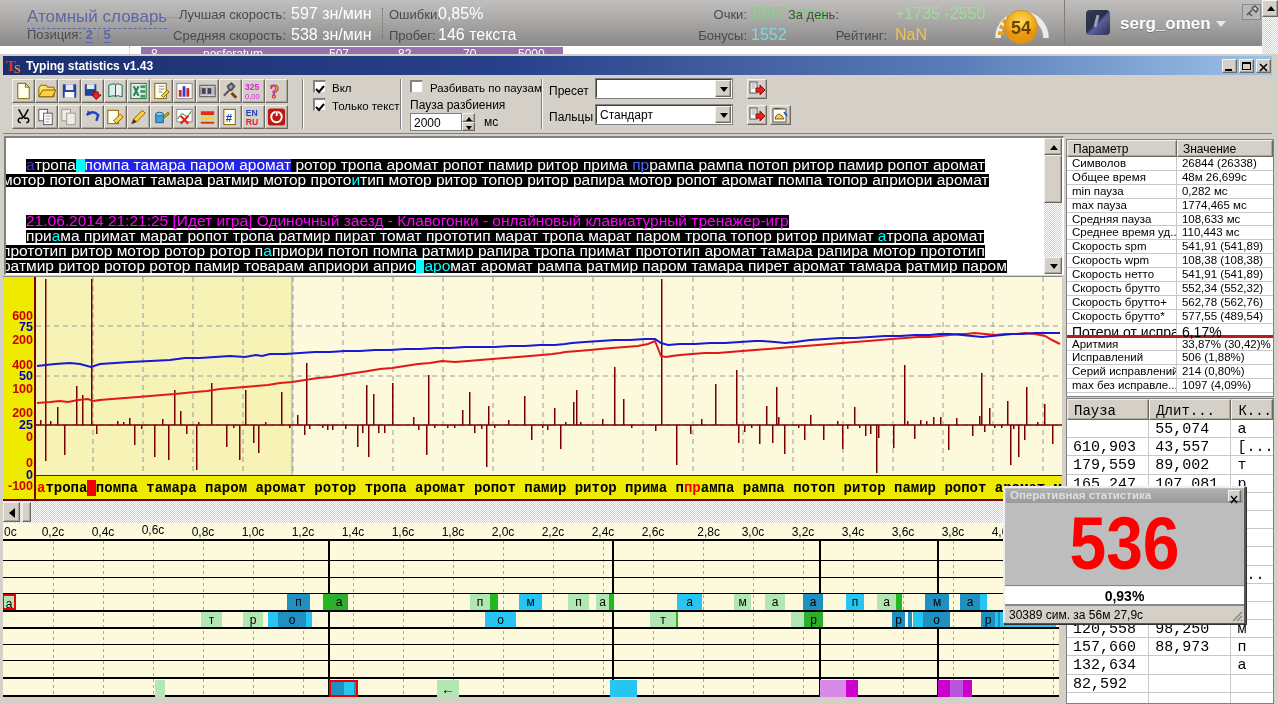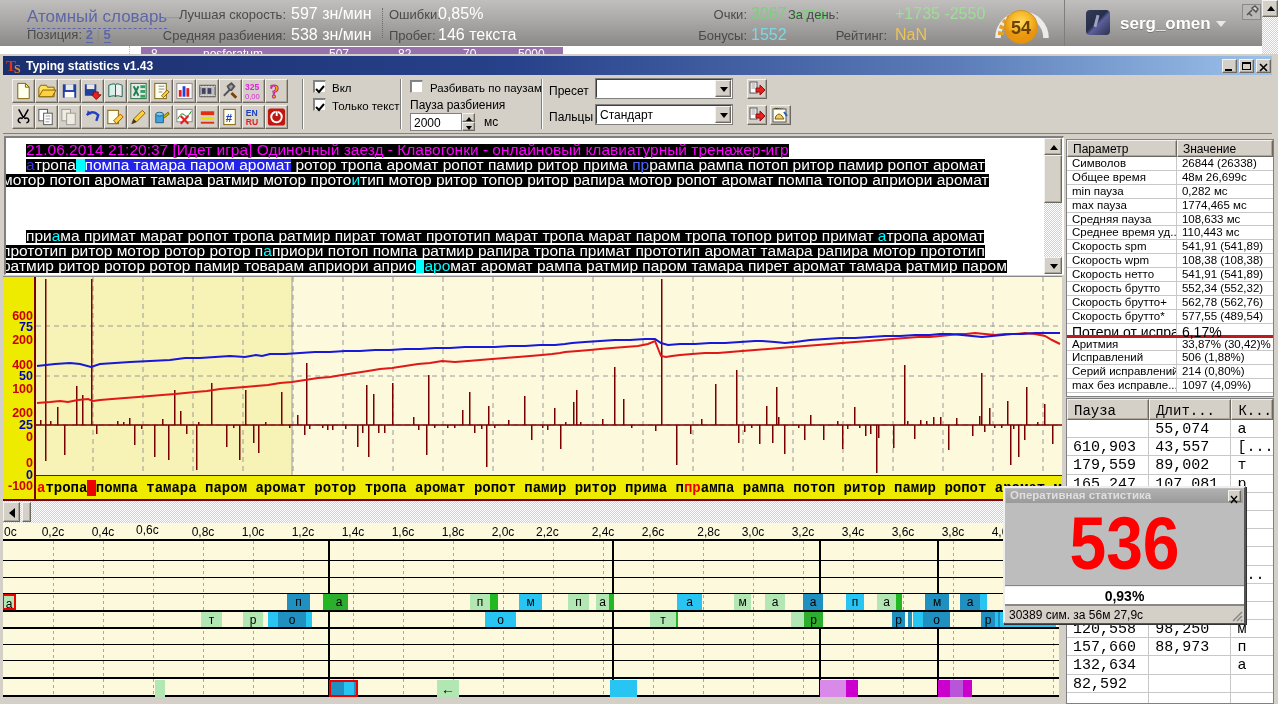--- a/index.html
+++ b/index.html
@@ -9,21 +9,21 @@
 .mono{font-family:"Liberation Mono",monospace}
 #ta span{display:inline-block;height:13px;line-height:12.5px;vertical-align:top;white-space:pre}
 #ta span span{display:inline;height:auto;line-height:inherit}
 </style></head><body>
 <div class="a" style="left:0;top:0;width:1278px;height:46px;background:linear-gradient(#c0bfbe,#acabaa 40%,#8a8988)">
 <div class="a" style="left:27px;top:7px;font-size:17px;color:#5c66a8;border-bottom:1px dashed #5c66a8;padding-bottom:1px">Атомный словарь</div>
 <div class="a" style="left:164px;top:7px;font-size:17px;color:#9a99a0">—</div>
 <div class="a" style="left:27px;top:27px;font-size:13px;color:#4c4c4c">Позиция: <span style="color:#5c66a8;font-weight:bold;border-bottom:1px solid #5c66a8">2</span> <span style="color:#888">|</span> <span style="color:#5c66a8;font-weight:bold;border-bottom:1px solid #5c66a8">5</span></div>
 <div class="a" style="left:96px;top:7px;width:190px;text-align:right;font-size:13px;color:#4a4a4a">Лучшая скорость:</div>
 <div class="a" style="left:291px;top:5px;font-size:16px;color:#fff">597 зн/мин</div>
-<div class="a" style="left:96px;top:28px;width:190px;text-align:right;font-size:13px;color:#4a4a4a">Средняя разбиения:</div>
+<div class="a" style="left:96px;top:28px;width:190px;text-align:right;font-size:13px;color:#4a4a4a">Средняя скорость:</div>
 <div class="a" style="left:291px;top:26px;font-size:16px;color:#fff">538 зн/мин</div>
 <div class="a" style="left:382px;top:8px;width:1px;height:30px;border-left:1px dotted #6a6a6a"></div>
 <div class="a" style="left:389px;top:7px;width:44px;text-align:right;font-size:13px;color:#4a4a4a">Ошибки:</div>
 <div class="a" style="left:438px;top:5px;font-size:16px;color:#fff">0,85%</div>
 <div class="a" style="left:389px;top:28px;width:44px;text-align:right;font-size:13px;color:#4a4a4a">Пробег:</div>
 <div class="a" style="left:438px;top:26px;font-size:16px;color:#fff">146 текста</div>
 <div class="a" style="left:647px;top:7px;width:100px;text-align:right;font-size:13px;color:#4a4a4a">Очки:</div>
 <div class="a" style="left:751px;top:5px;font-size:16px;color:#7bd07b">3067 <span style="font-size:12px;font-weight:bold">(+774)</span></div>
 <div class="a" style="left:647px;top:28px;width:100px;text-align:right;font-size:13px;color:#4a4a4a">Бонусы:</div>
 <div class="a" style="left:751px;top:26px;font-size:16px;color:#7ed8e4">1552</div>
@@ -240,23 +240,23 @@
       <path d="M3.5 4h4 M3.5 6h4 M3.5 8h4" stroke="#999"></path>
       <path d="M8 8 h4 v-3 l5 5 -5 5 v-3 h-4 z" fill="#e82020" stroke="#901010"></path>
     </svg></div>
 <div class="a btn" style="left:770px;top:105px;width:21px;height:20px"><svg width="19" height="18" viewBox="0 0 19 18">
       <rect x="2" y="3" width="13" height="13" fill="#fffff0" stroke="#555"></rect>
       <path d="M3 3 v-1 h11" stroke="#c0a000" stroke-dasharray="1 1"></path>
       <path d="M5 10 q3 -4 6 0 l2 3 h-9 z" fill="#f0c870" stroke="#806000"></path>
       <path d="M13 6 l3 4" stroke="#2060c0" stroke-width="2"></path>
     </svg></div>
 <div class="a" style="left:4px;top:136px;width:1060px;height:139px;background:#fff;border-top:2px solid #808080;border-left:2px solid #808080;border-right:1px solid #fff;border-bottom:1px solid #fff;overflow:hidden;font-size:15.5px;line-height:15px;white-space:pre" id="ta">
-<div class="a" style="left:20px;top:6px"><span style="background:#000;color:#ff00ff">21.06.2014 21:20:37 [Идет игра] Одиночный заезд - Клавогонки - онлайновый клавиатурный тренажер-игр</span></div>
 <div class="a" style="left:20px;top:21px"><span style="background:#000;color:#fff"><span style="color:#3535e8">а</span>тропа</span><span style="background:#00ffff">&nbsp;&nbsp;</span><span style="background:#2222e8;color:#fff">помпа тамара паром аромат</span><span style="background:#000;color:#fff"> ротор тропа аромат ропот памир ритор прима <span style="color:#4868ff">пр</span>рампа рампа потоп ритор памир ропот аромат</span></div>
 <div class="a" style="left:-4px;top:36px"><span style="background:#000;color:#fff">мотор потоп аромат тамара ратмир мотор прото<span style="color:#00ffff">и</span>тип мотор ритор топор ритор рапира мотор ропот аромат помпа топор априори аромат</span></div>
+<div class="a" style="left:20px;top:77px"><span style="background:#000;color:#ff00ff">21.06.2014 21:21:25 [Идет игра] Одиночный заезд - Клавогонки - онлайновый клавиатурный тренажер-игр</span></div>
 <div class="a" style="left:-4px;top:107px"><span style="background:#000;color:#fff">прототип ритор мотор ротор ротор п<span style="color:#00ffff">а</span>приори потоп помпа ратмир рапира тропа примат прототип аромат тамара рапира мотор прототип</span></div>
 <div class="a" style="left:20px;top:92px"><span style="background:#000;color:#fff">при<span style="color:#00ffff">а</span>ма примат марат ропот тропа ратмир пират томат прототип марат тропа марат паром тропа топор ритор примат <span style="color:#00ffff">а</span>тропа аромат</span></div>
 <div class="a" style="left:-4px;top:122px"><span style="background:#000;color:#fff">ратмир ритор ротор ротор памир товарам априори априо</span><span style="background:#00ffff">&nbsp;&nbsp;</span><span style="background:#000;color:#fff"><span style="color:#00ffff">аро</span>мат аромат рампа ратмир паром тамара пирет аромат тамара ратмир паром</span></div>
 </div>
 <div class="a dith" style="left:1044px;top:138px;width:18px;height:136px"></div>
 <div class="a btn" style="left:1044px;top:138px;width:18px;height:17px">
     <div class="a" style="left:5px;top:6px;border-left:4px solid transparent;border-right:4px solid transparent;border-bottom:5px solid #000"></div>
   </div>
 <div class="a btn" style="left:1044px;top:155px;width:18px;height:48px"></div>
 <div class="a btn" style="left:1044px;top:257px;width:18px;height:17px">
@@ -609,29 +609,29 @@
 <div class="a" style="left:3px;top:499px;width:1059px;height:2px;background:#7a0000"></div>
 <div class="a dith" style="left:3px;top:501px;width:1056px;height:22px"></div>
 <div class="a btn" style="left:3px;top:502px;width:17px;height:20px">
     <div class="a" style="left:5px;top:5px;border-top:5px solid transparent;border-bottom:5px solid transparent;border-right:6px solid #000"></div>
   </div>
 <div class="a btn" style="left:22px;top:502px;width:9px;height:20px"></div>
 <div class="a" style="left:3px;top:523px;width:1056px;height:18px;background:#fcf9dd;border-bottom:2px solid #000;font-size:12px;overflow:hidden">
 <div class="a" style="left:1px;top:2px">0c</div>
 <div class="a" style="left:33px;top:2px;width:34px;text-align:center">0,2c</div>
 <div class="a" style="left:83px;top:2px;width:34px;text-align:center">0,4c</div>
-<div class="a" style="left:133px;top:0;width:34px;text-align:left">0,6c</div>
+<div class="a" style="left:133px;top:0;width:34px;text-align:center">0,6c</div>
 <div class="a" style="left:183px;top:2px;width:34px;text-align:center">0,8c</div>
 <div class="a" style="left:233px;top:2px;width:34px;text-align:center">1,0c</div>
 <div class="a" style="left:283px;top:2px;width:34px;text-align:center">1,2c</div>
 <div class="a" style="left:333px;top:2px;width:34px;text-align:center">1,4c</div>
 <div class="a" style="left:383px;top:2px;width:34px;text-align:center">1,6c</div>
 <div class="a" style="left:433px;top:2px;width:34px;text-align:center">1,8c</div>
 <div class="a" style="left:483px;top:2px;width:34px;text-align:center">2,0c</div>
-<div class="a" style="left:533px;top:2px;width:34px;">2,2c</div>
+<div class="a" style="left:533px;top:2px;width:34px;text-align:center">2,2c</div>
 <div class="a" style="left:583px;top:2px;width:34px;text-align:center">2,4c</div>
 <div class="a" style="left:633px;top:2px;width:34px;text-align:center">2,6c</div>
 <div class="a" style="left:683px;top:2px;width:34px;text-align:right">2,8c</div>
 <div class="a" style="left:733px;top:2px;width:34px;text-align:center">3,0c</div>
 <div class="a" style="left:783px;top:2px;width:34px;text-align:center">3,2c</div>
 <div class="a" style="left:833px;top:2px;width:34px;text-align:center">3,4c</div>
 <div class="a" style="left:883px;top:2px;width:34px;text-align:center">3,6c</div>
 <div class="a" style="left:933px;top:2px;width:34px;text-align:center">3,8c</div>
 <div class="a" style="left:983px;top:2px;width:34px;text-align:center">4,0c</div>
 <div class="a" style="left:1033px;top:2px;width:34px;text-align:center">4,2c</div>

